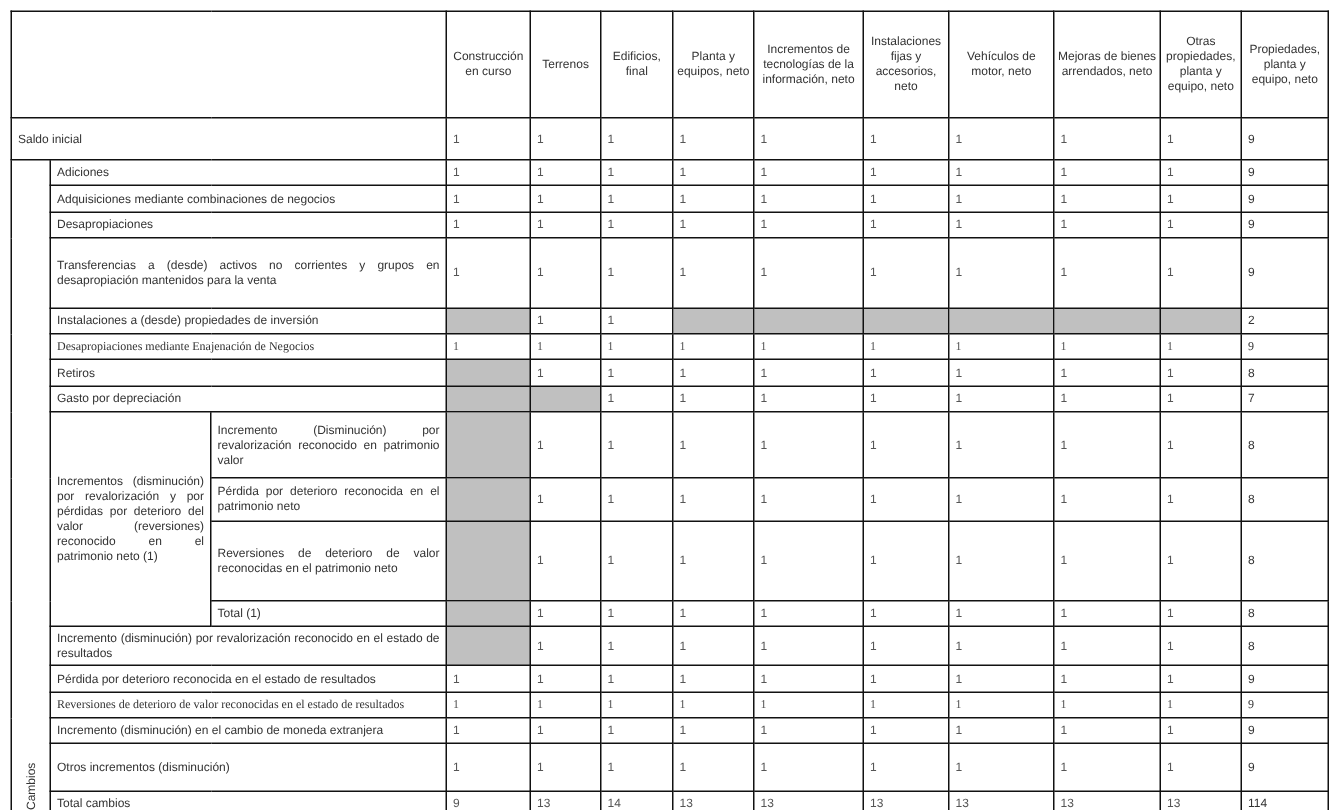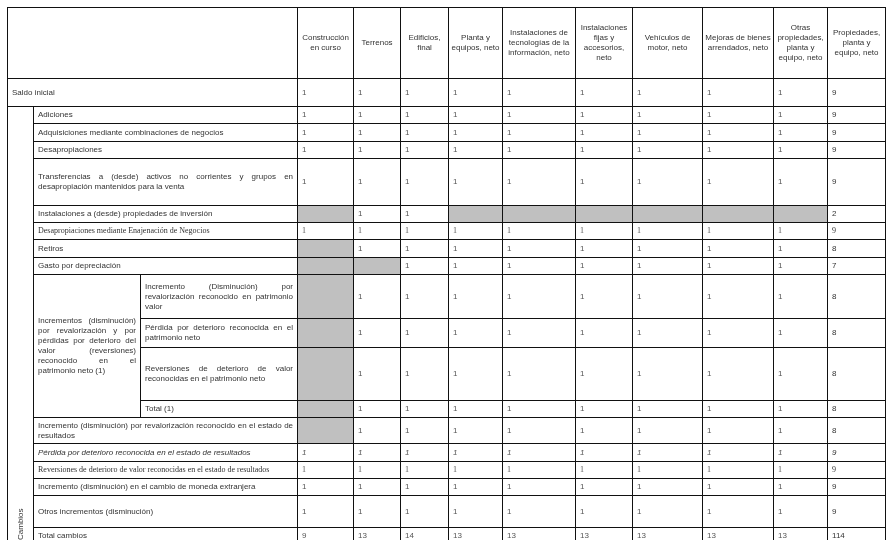--- a/index.html
+++ b/index.html
@@ -34,21 +34,21 @@
     <col style="width:54px">
       <col style="width:58px">
   </colgroup>
   <tbody id="tbody">
     <tr style="height:71px">
       <th colspan="3"></th>
       <th>Construcción en curso</th>
       <th>Terrenos</th>
       <th>Edificios, final</th>
       <th>Planta y equipos, neto</th>
-      <th>Instalaciones de tecnologías de la información, neto</th>
+      <th>Incrementos de tecnologías de la información, neto</th>
       <th>Instalaciones fijas y accesorios, neto</th>
       <th>Vehículos de motor, neto</th>
       <th>Mejoras de bienes arrendados, neto</th>
       <th>Otras propiedades, planta y equipo, neto</th>
       <th>Propiedades, planta y equipo, neto</th>
     </tr>
   <tr style="height: 28px;">
         <td colspan="3">Saldo inicial</td>
         <td class="num">1</td>
         <td class="num">1</td>
@@ -227,21 +227,21 @@
         <td class="num">1</td>
         <td class="num">1</td>
         <td class="num">1</td>
         <td class="num">1</td>
         <td class="num">1</td>
         <td class="num">1</td>
         <td class="num">1</td>
         <td class="num">1</td>
         <td class="tot">8</td>
       </tr>
-      <tr style="height: 18px; font-style: italic;">
+      <tr style="height: 18px;">
         <td colspan="2">Pérdida por deterioro reconocida en el estado de resultados</td>
         <td class="num">1</td>
         <td class="num">1</td>
         <td class="num">1</td>
         <td class="num">1</td>
         <td class="num">1</td>
         <td class="num">1</td>
         <td class="num">1</td>
         <td class="num">1</td>
         <td class="num">1</td>

